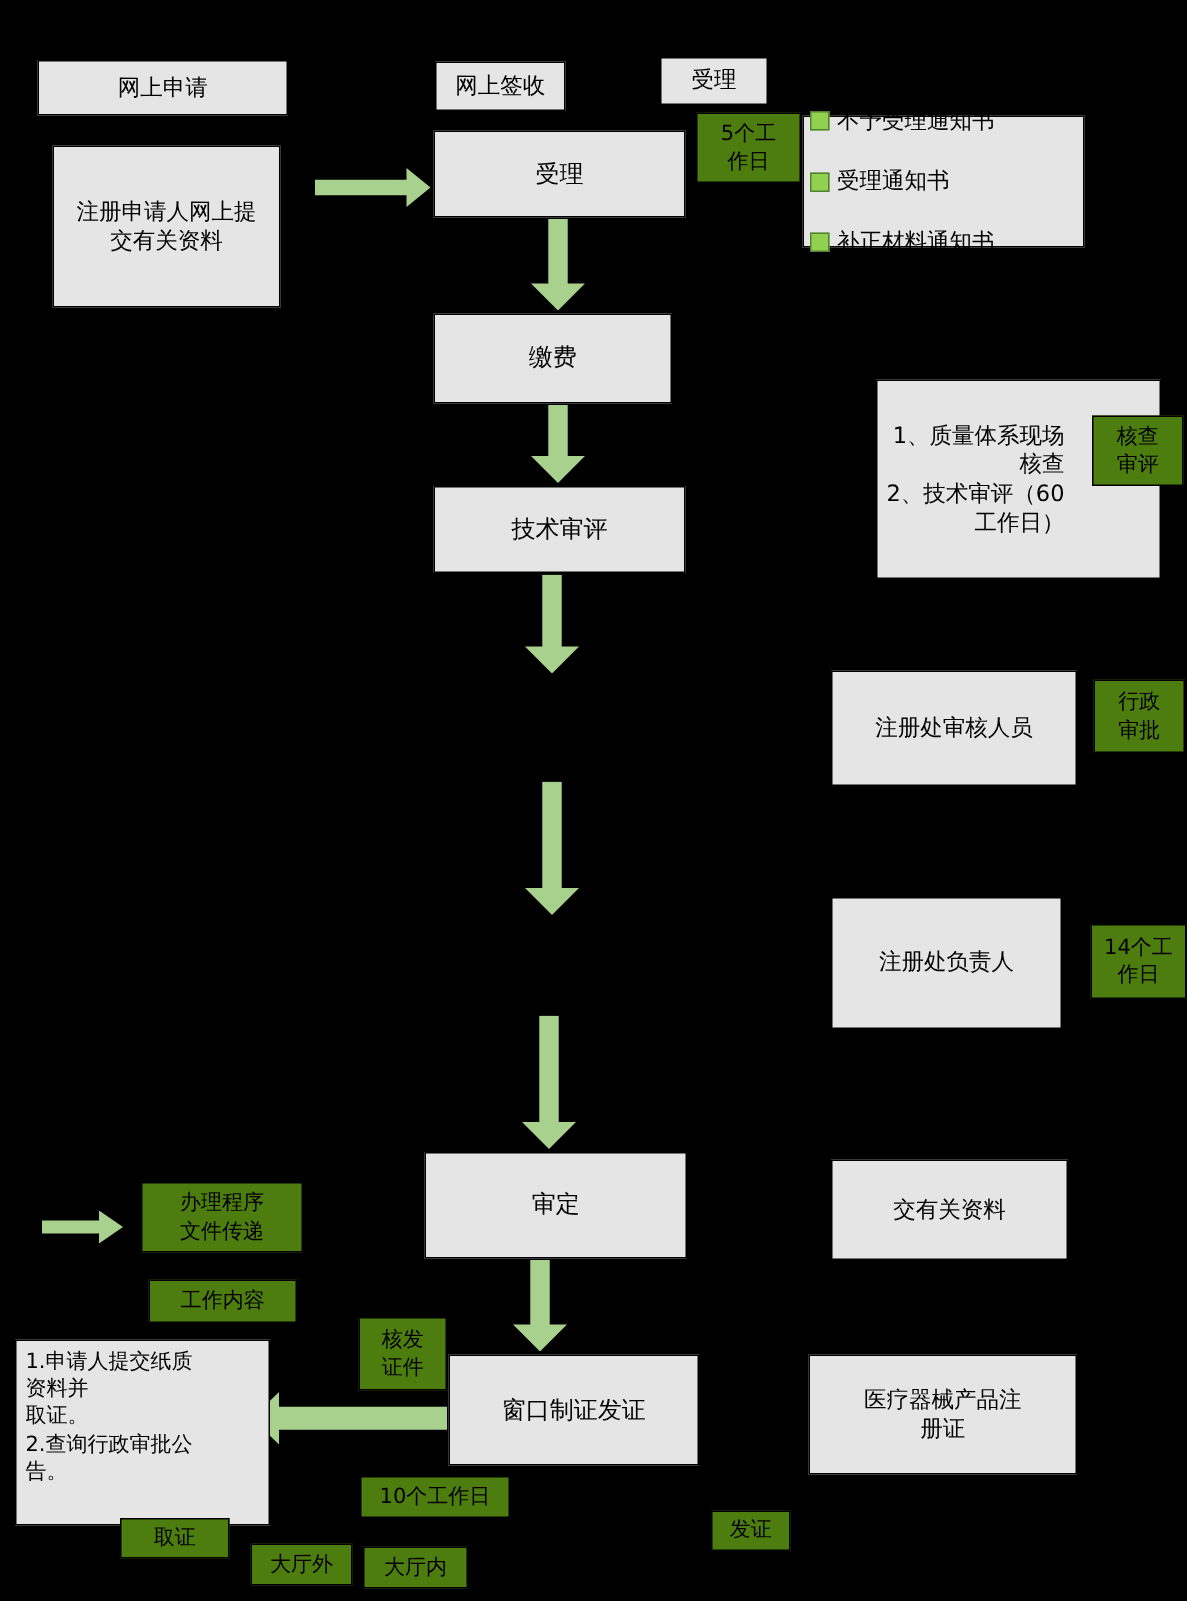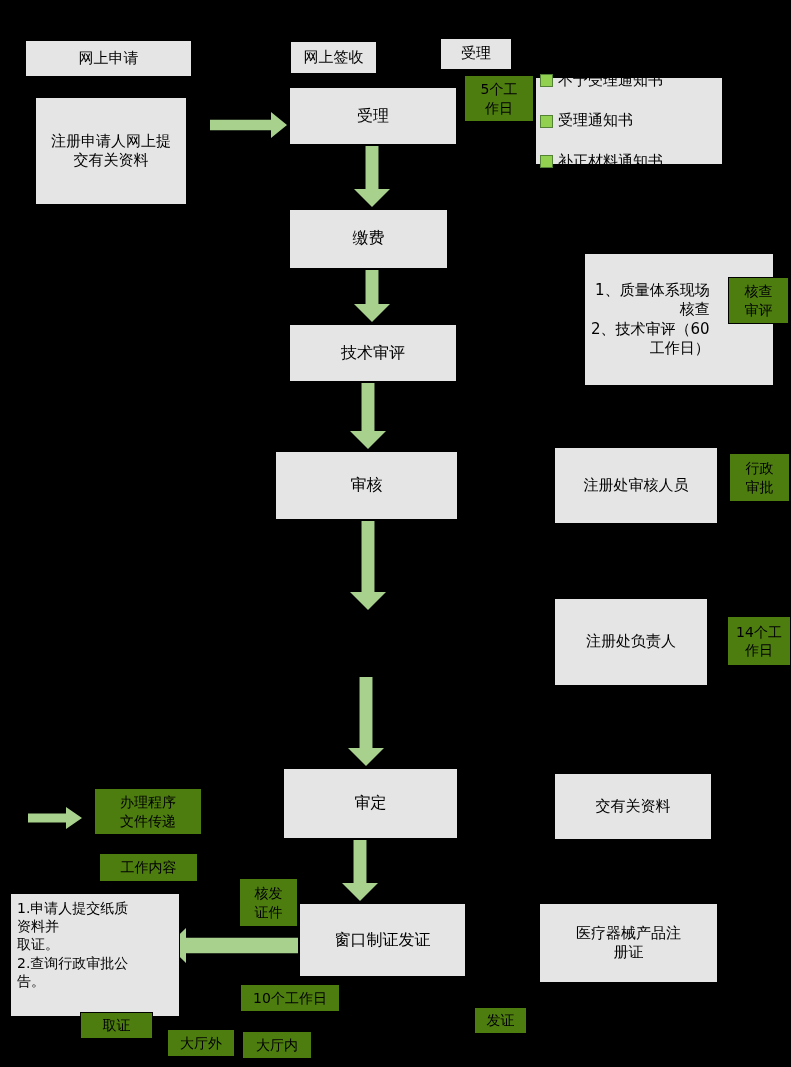--- a/index.html
+++ b/index.html
@@ -85,21 +85,20 @@
   <div class="node blue big" style="left:289px;top:324px;width:166px;height:56px;">技术审评</div>
   <div class="node blue vcenter-left" style="left:540px;top:253px;width:176px;height:125px;">1、质量体系现场
 核查
 2、技术审评（60
 工作日）</div>
   <div class="node green" style="left:728px;top:277px;width:59px;height:45px;">核查
 审评</div>
 
   <div class="arrow a-down" style="left:350px;top:383px;width:36px;height:66px;"></div>
 
-  <div class="node blue big" style="left:275px;top:451px;width:181px;height:67px;">审核</div>
   <div class="node blue" style="left:554px;top:447px;width:162px;height:75px;">注册处审核人员</div>
   <div class="node green" style="left:729px;top:453px;width:59px;height:47px;">行政
 审批</div>
 
   <div class="arrow a-down" style="left:350px;top:521px;width:36px;height:89px;"></div>
 
   <div class="node blue" style="left:554px;top:598px;width:152px;height:86px;">注册处负责人</div>
   <div class="node green" style="left:727px;top:616px;width:62px;height:48px;">14个工
 作日</div>
 

